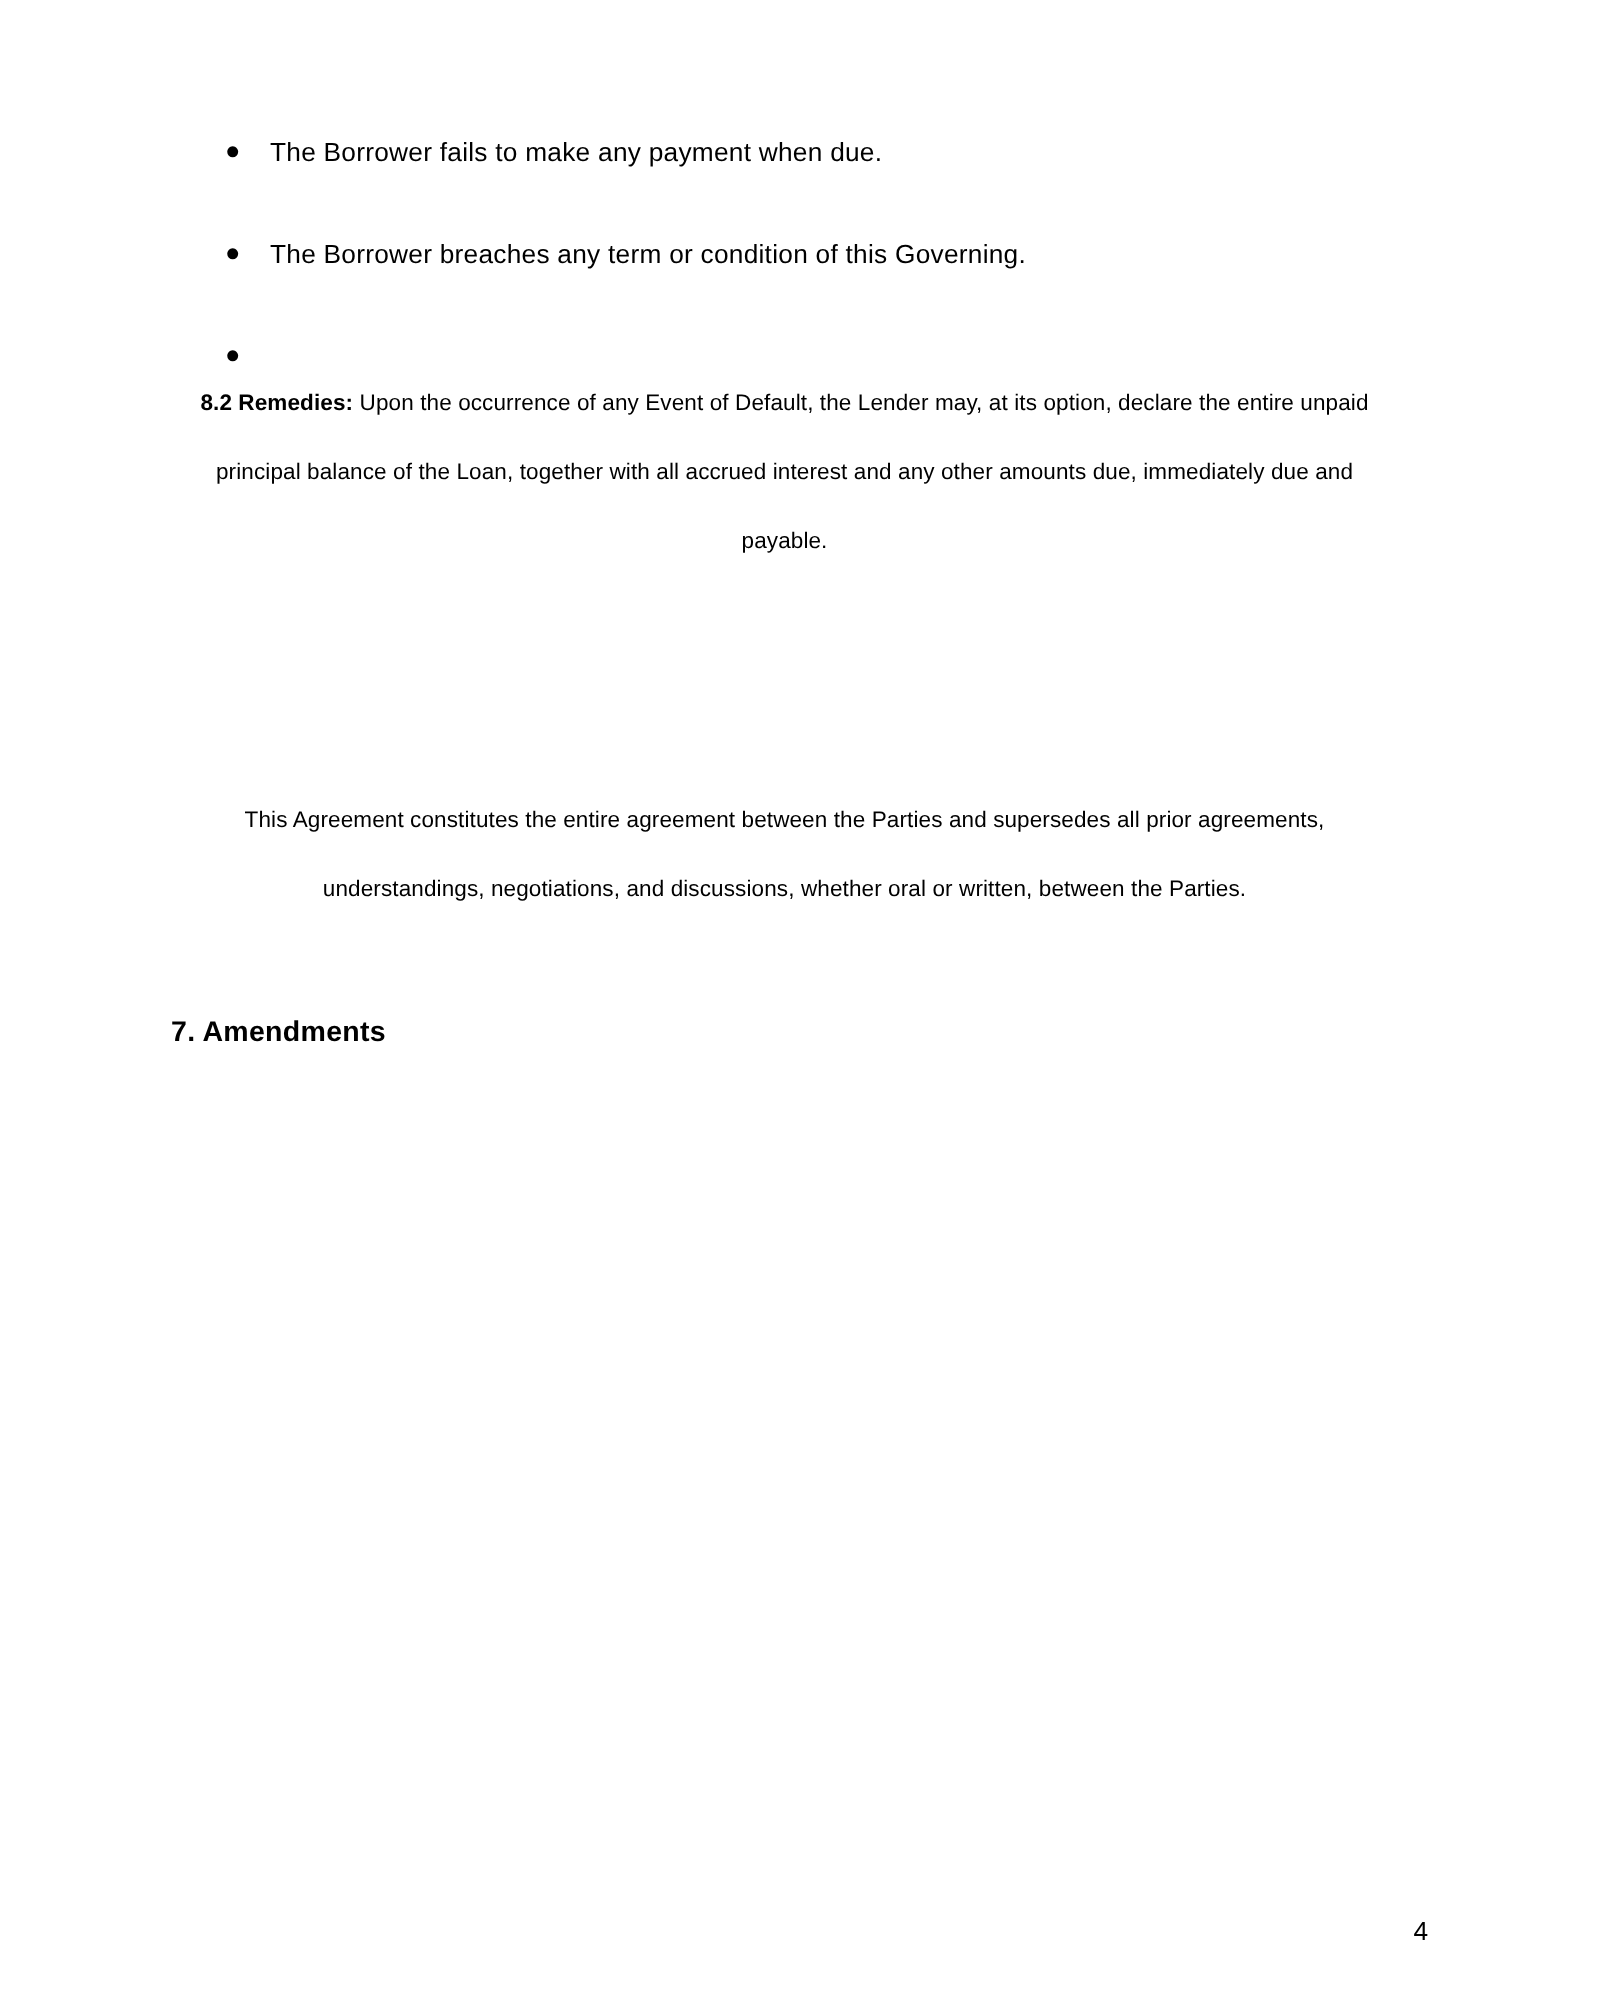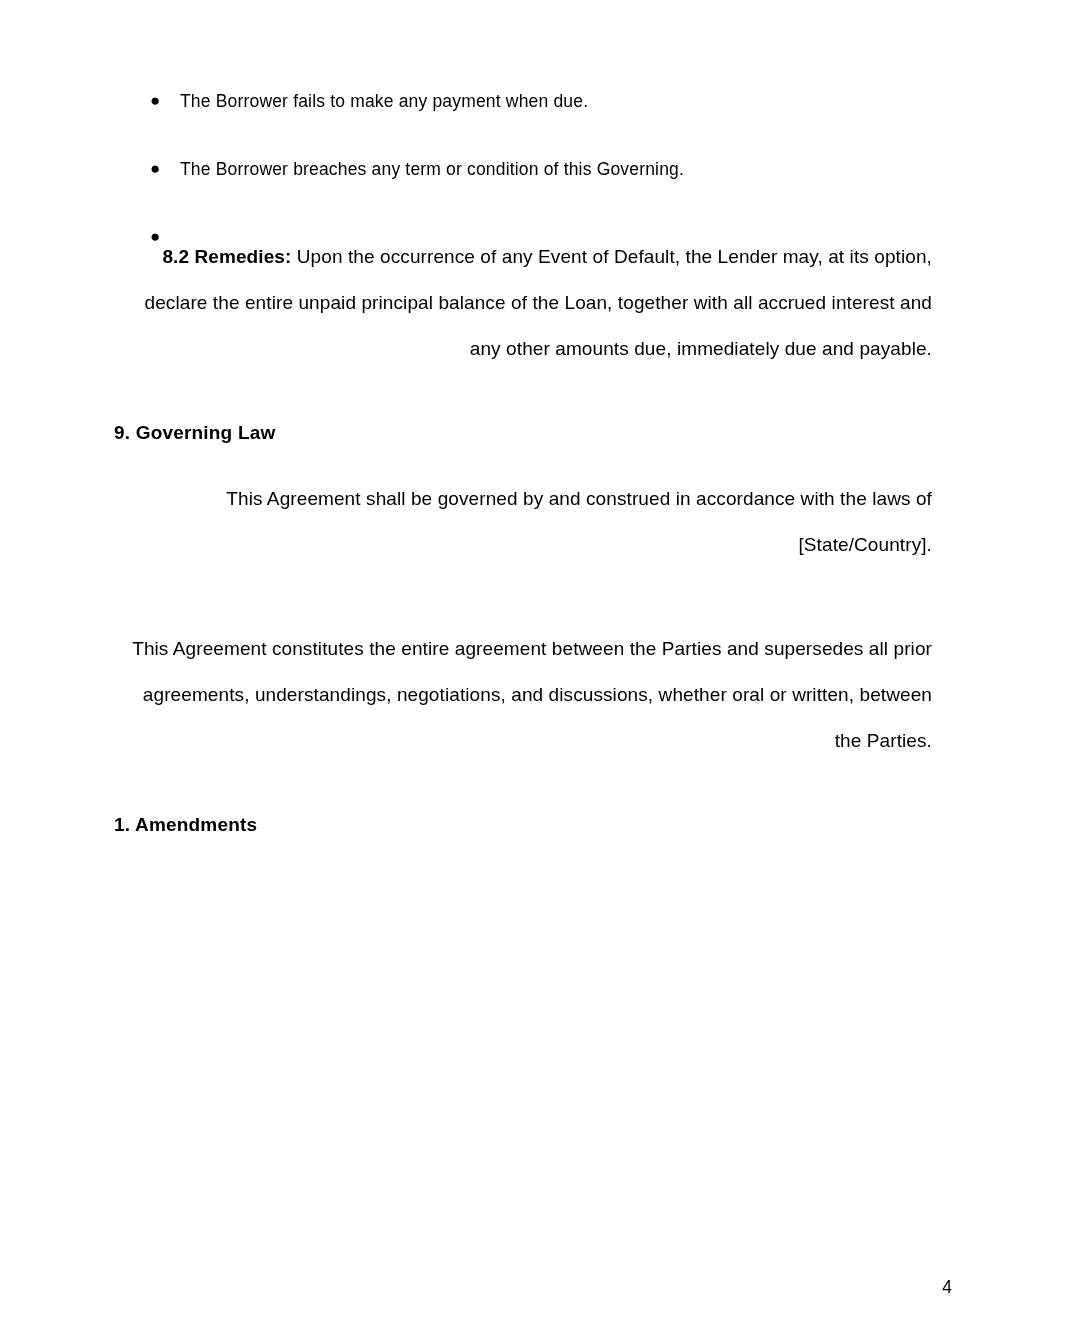--- a/index.html
+++ b/index.html
@@ -49,25 +49,25 @@
     top: 0;
     width: 8px;
     height: 46px;
     line-height: 46px;
     font-size: 17px;
     text-align: center;
   }
 
   
   .para {
-    font-size: 19px;
+    font-size: 15px;
     line-height: 46px;
     letter-spacing: 0.005em;
-    margin: 0;
-    text-align: right;
+    margin: 12px;
+    text-align: center;
   }
   .para .lead { font-weight: bold; }
 
   
   .heading {
     font-size: 19px;
     font-weight: bold;
     line-height: 46px;
     letter-spacing: 0.01em;
     margin: 0;
@@ -107,36 +107,34 @@
         <span class="bullet-dot">●</span>
       </li>
     </ul>
 
     <div class="gap-sm"></div>
 
     <p class="para"><span class="lead">8.2 Remedies:</span><span> Upon the occurrence of any Event of Default, the Lender may, at its option, declare the entire unpaid principal balance of the Loan, together with all accrued interest and any other amounts due, immediately due and payable.</span></p>
 
     <div class="gap-md"></div>
 
-    <h2 class="heading">9. Governing Law</h2>
 
     <div class="gap-sm"></div>
 
-    <p class="para">This Agreement shall be governed by and construed in accordance with the laws of [State/Country].</p>
 
     <div class="gap-md"></div>
 
 
     <div class="gap-sm"></div>
 
     <p class="para">This Agreement constitutes the entire agreement between the Parties and supersedes all prior agreements, understandings, negotiations, and discussions, whether oral or written, between the Parties.</p>
 
     <div class="gap-md"></div>
 
-    <h2 class="heading">1. Amendments</h2>
+    <h2 class="heading">7. Amendments</h2>
 
     <div class="gap-sm"></div>
 
 
     <div class="gap-md"></div>
 
 
     <div class="gap-sm"></div>
 
 

